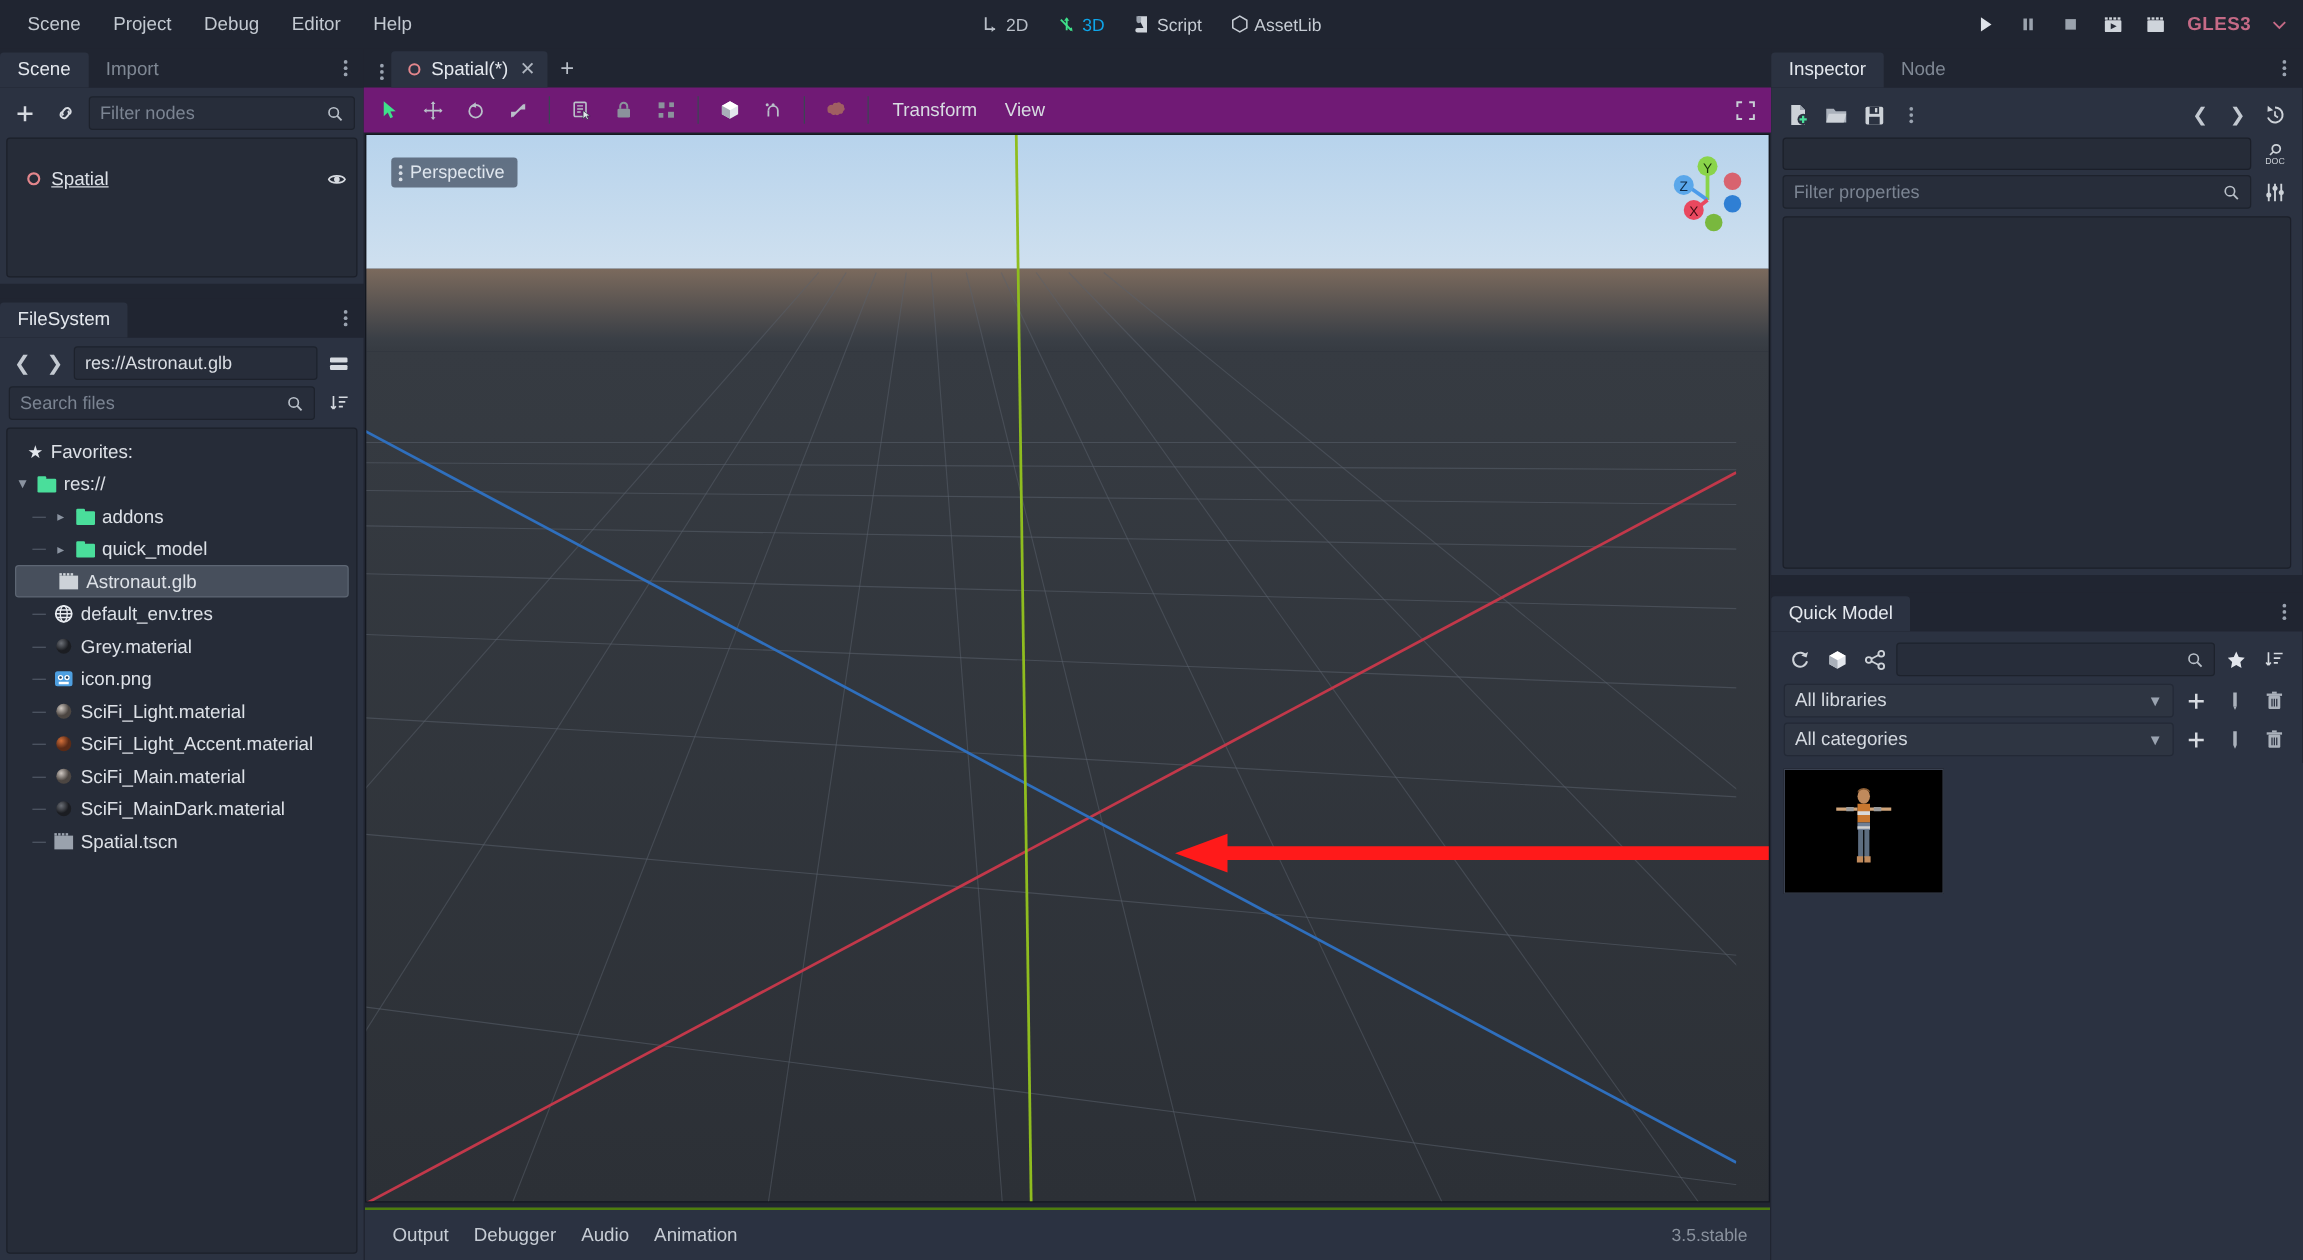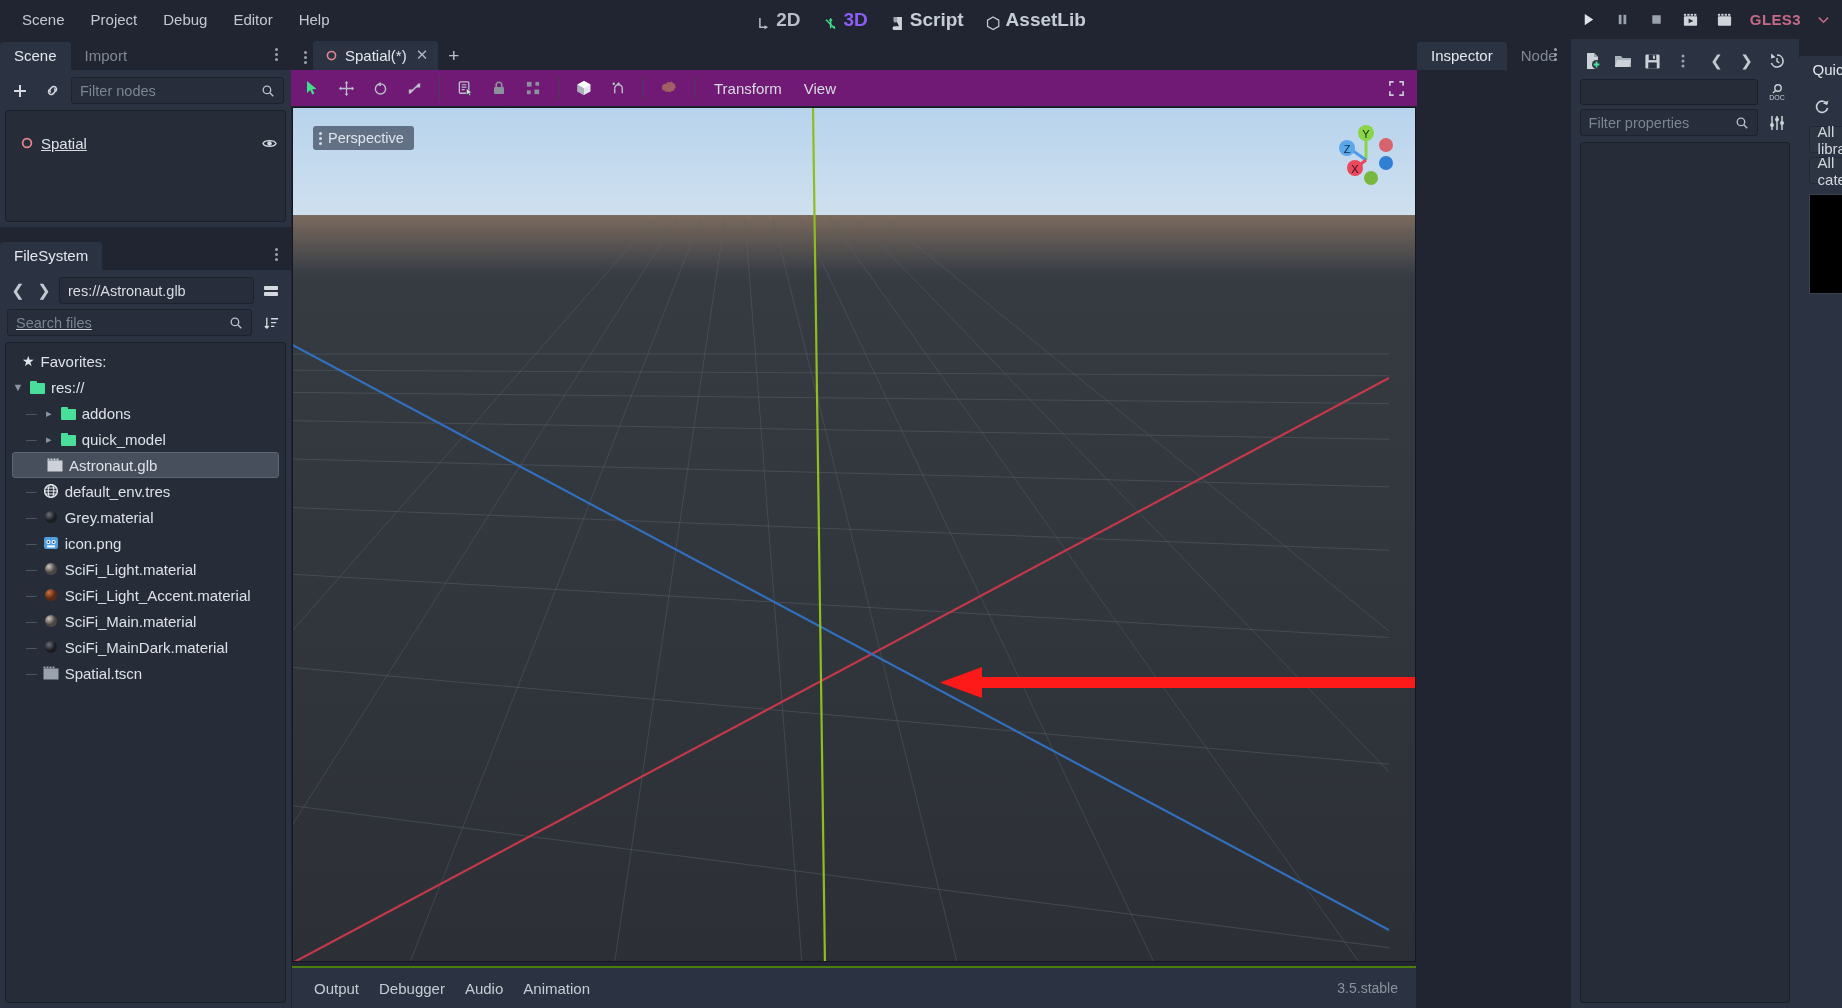--- a/index.html
+++ b/index.html
@@ -24,25 +24,25 @@
     padding: 4px 12px; margin: 0 1px;
     color: #c3c9d1; font-size: 15px;
     border-radius: 3px; cursor: default;
   }
   .menu-item:first-child { margin-left: 10px; }
   .menubar-center {
     position: absolute; left: 50%; transform: translateX(-50%);
     display: flex; align-items: center; gap: 3px;
   }
   .mode-btn {
-    display: flex; align-items: flex-end; gap: 5px;
+    display: flex; align-items: flex-start; gap: 5px;
     padding: 4px 10px; border-radius: 3px;
-    color: #b8bec7; font-size: 19px; font-weight: bold;
-  }
-  .mode-btn.active { color: #8b5cf6; }
+    color: #b8bec7; font-size: 14px;
+  }
+  .mode-btn.active { color: #0ea5e9; }
   .mode-btn.script-btn, .mode-btn.asset-btn { color: #c6ccd4; }
   .menubar-right {
     position: absolute; right: 12px;
     display: flex; align-items: center; gap: 16px;
   }
   .play-icon { width: 18px; height: 18px; display:flex; align-items:center; justify-content:center;}
   .gles-label { color: #c56a86; font-size: 15px; font-weight: bold; letter-spacing: .4px;}
 
   
   .main-row { flex: 1 1 auto; display: flex; min-height: 0; }
@@ -98,21 +98,21 @@
 
   .fs-panel { margin-top: 12px; display: flex; flex-direction: column; flex: 1 1 auto; min-height: 0;}
   .path-row { display:flex; align-items:center; gap: 4px; padding: 2px 2px 5px 2px; }
   .arrow-btn { width: 22px; height: 24px; display:flex; align-items:center; justify-content:center; color:#c3c9d1; font-size:16px;}
   .path-field {
     flex: 1 1 auto; height: 27px; background:#272d3a;
     border:1px solid #1d222c; border-radius:3px;
     display:flex; align-items:center; padding: 0 8px;
     color:#d9dde3; font-size:14.5px;
   }
-  .search-row { display:flex; align-items:flex-end; gap:6px; padding: 0 2px 6px 2px; text-decoration: underline; }
+  .search-row { display:flex; align-items:flex-start; gap:6px; padding: 0 2px 6px 2px; }
   .fs-tree {
     background:#262c38; border:1px solid #1b1f29; border-radius:3px;
     flex: 1 1 auto; padding: 5px 0; overflow: hidden; position: relative;
   }
   .fs-row {
     display:flex; align-items:center; gap:6px;
     height: 26px; font-size: 15px; color:#dde1e7;
     padding-left: 8px; position: relative;
   }
   .fs-row.selected { background:#474f5c; border:1px solid #5d6673; }
@@ -182,21 +182,21 @@
     background:#2b3241; border-top:2px solid #4d7c0f;
     display:flex; align-items:center; padding: 0 12px;
     margin: 4px 1px 0 1px;
   }
   .bp-item { padding: 4px 10px; color:#c6ccd4; font-size:15px; border-radius:3px;}
   .bp-version { margin-left:auto; color:#8a929e; font-size:14px; padding-right:6px;}
 
   
   .right-dock {
     width: 425px; flex: 0 0 425px;
-    background:#202531; display:flex; flex-direction:row;
+    background:#202531; display:flex; flex-direction:column;
   }
   .insp-toolbar { display:flex; align-items:center; gap:4px; padding: 4px 4px 3px 4px; }
   .insp-spacer { flex:1 1 auto; }
   .insp-field-row { display:flex; align-items:center; gap:6px; padding: 2px 4px; }
   .insp-blank {
     flex:1 1 auto; height:26px; background:#262c38;
     border:1px solid #1b1f29; border-radius:3px;
   }
   .insp-filter {
     flex:1 1 auto; height:27px; background:#272d3a;

